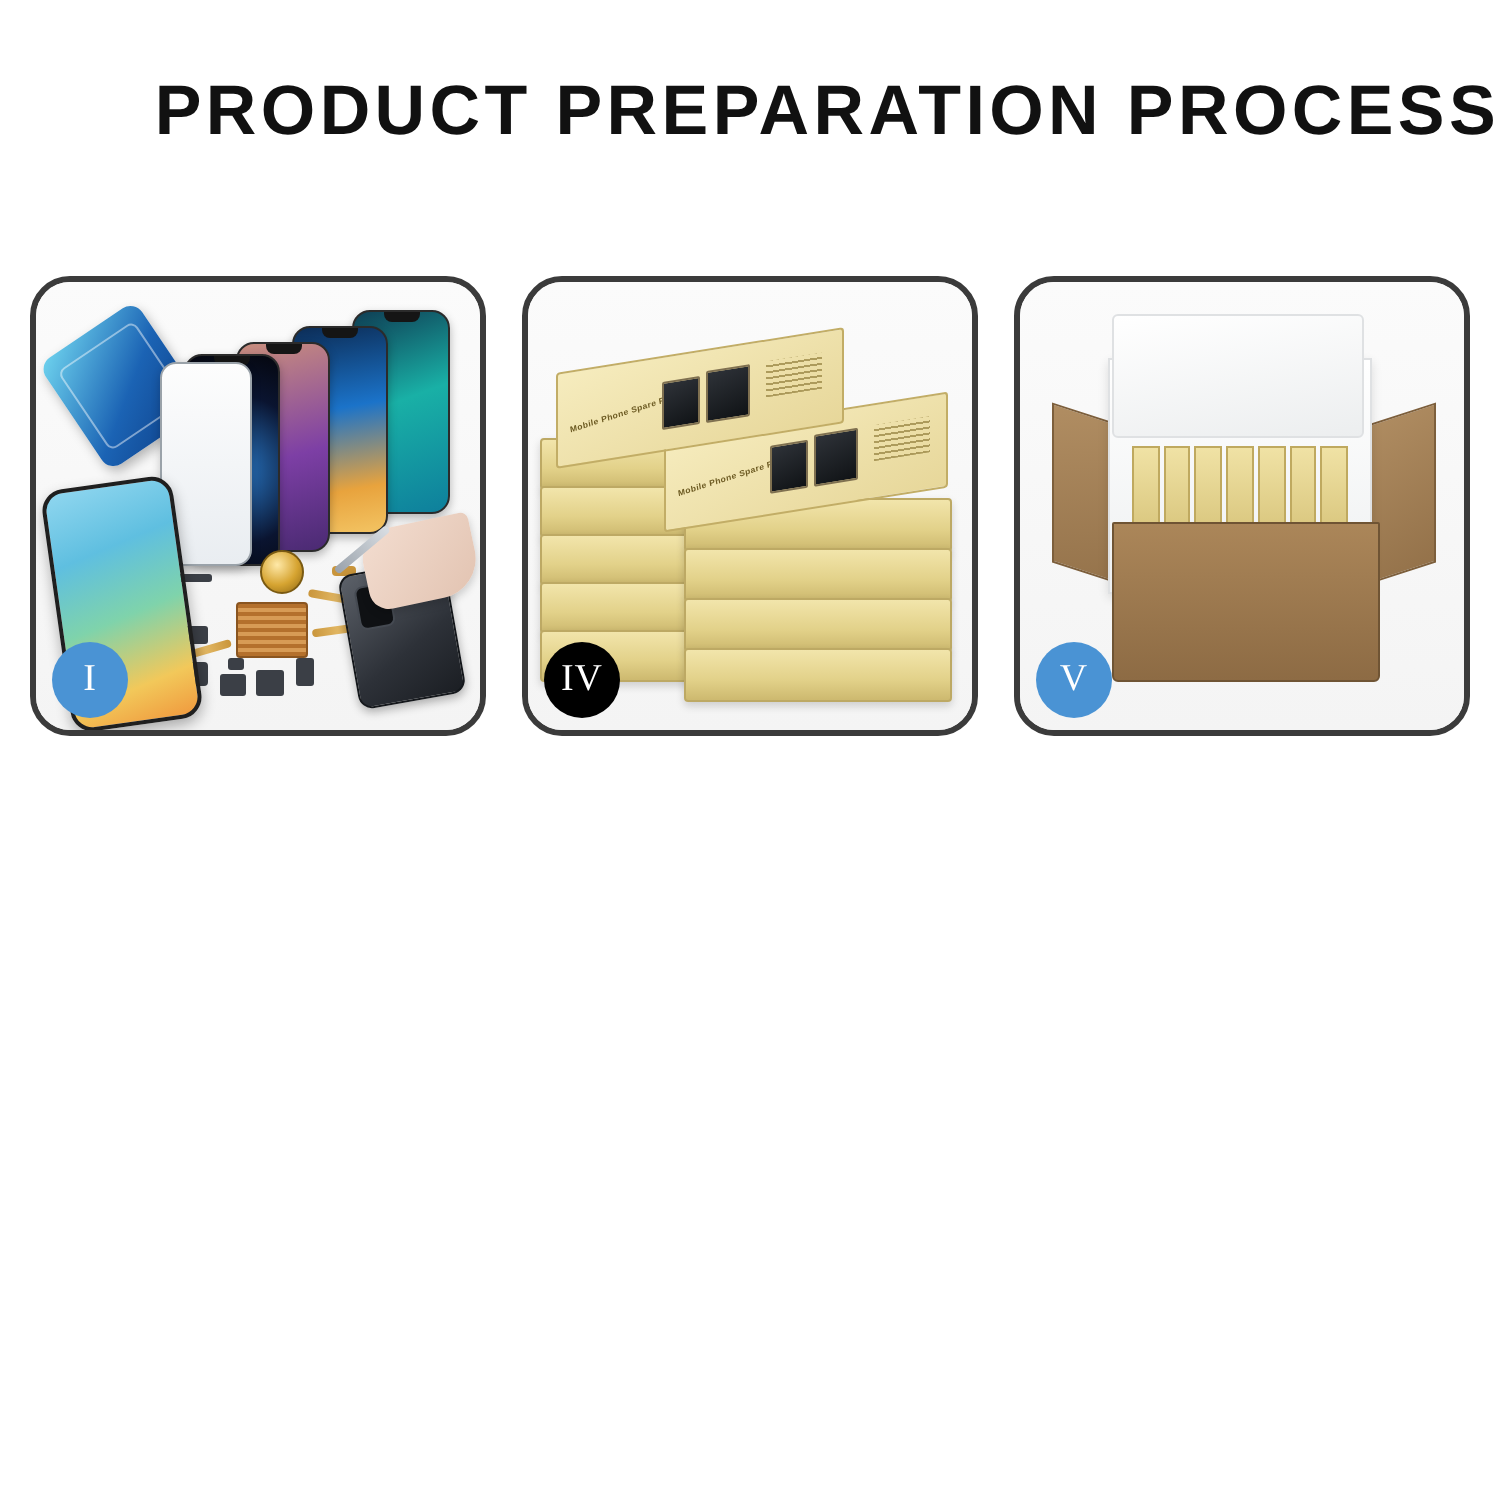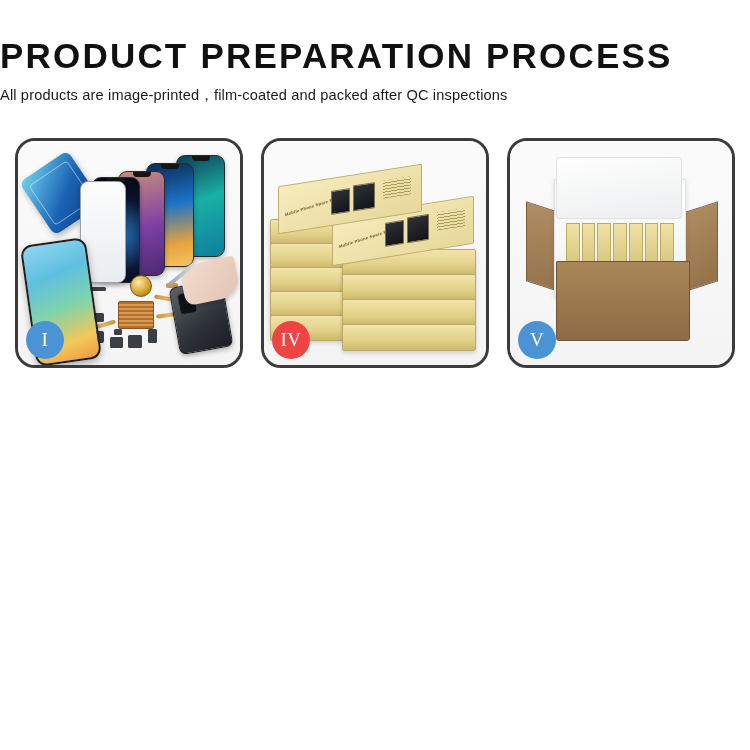--- a/index.html
+++ b/index.html
@@ -10,21 +10,21 @@
   body {
     width: 750px;
     height: 750px;
     font-family: "Liberation Sans", sans-serif;
     overflow: hidden;
     position: relative;
   }
 
   
   .header {
-    text-align: left;
+    text-align: right;
     padding-top: 38px;
   }
   .title {
     font-size: 35px;
     font-weight: bold;
     letter-spacing: 2.2px;
     color: #111111;
     line-height: 1.05;
     white-space: nowrap;
   }
@@ -74,21 +74,21 @@
     background: #4a93d4;
     color: #ffffff;
     font-family: "Liberation Serif", serif;
     font-size: 19px;
     display: flex;
     align-items: center;
     justify-content: center;
     letter-spacing: 0.5px;
     z-index: 30;
   }
-  .badge.deep { background: #ef4444; }
+  .badge.deep { background: #000000; }
 
   
   .phone-fan { position: absolute; left: 62px; top: 12px; width: 160px; height: 125px; }
   .ph {
     position: absolute;
     border-radius: 9px;
     border: 1.5px solid #2b2b2b;
     box-shadow: 0 2px 5px rgba(0,0,0,.28);
     overflow: hidden;
   }
@@ -318,21 +318,20 @@
   .tape {
     position:absolute; width:14px; height:18px;
     background: rgba(131,103,70,.75);
   }
 </style>
 </head>
 <body>
 
 <div class="header">
   <div class="title">PRODUCT PREPARATION PROCESS</div>
-  <div class="subtitle">All products are image-printed，film-coated and packed after QC inspections</div>
 </div>
 
 <div class="grid">
 
   <div class="panel">
     <div class="panel-stage">
       <div class="blue-film"></div>
       <div class="phone-fan">
         <div class="ph ph1">
             <span class="ph-notch"></span>

